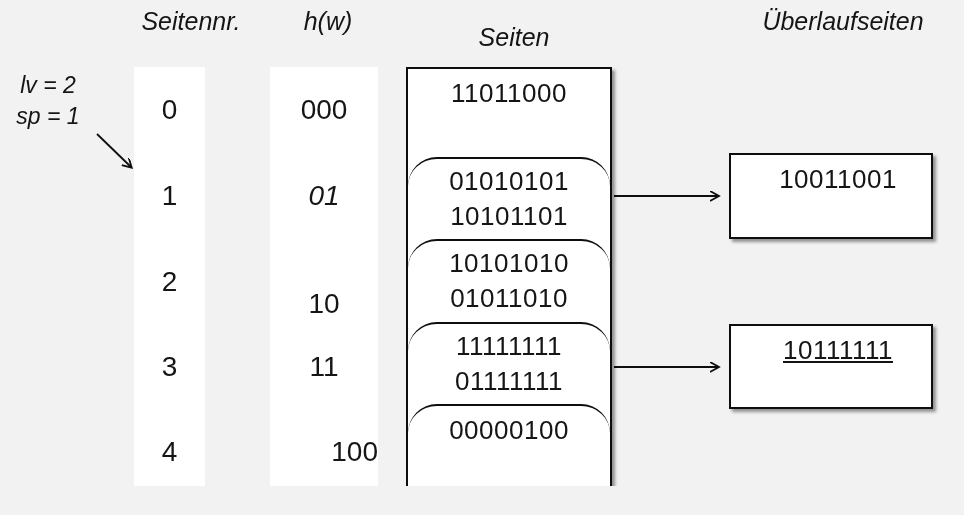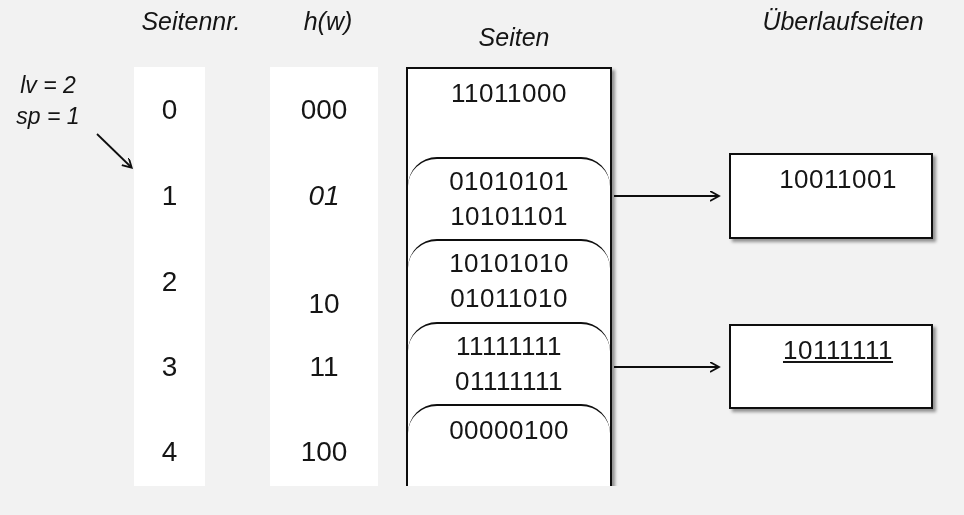--- a/index.html
+++ b/index.html
@@ -129,21 +129,21 @@
   <div class="cell-label num" style="top:90px;">0</div>
   <div class="cell-label num" style="top:176px;">1</div>
   <div class="cell-label num" style="top:262px;">2</div>
   <div class="cell-label num" style="top:347px;">3</div>
   <div class="cell-label num" style="top:432px;">4</div>
 
   <div class="cell-label hash" style="top:90px;">000</div>
   <div class="cell-label hash" style="top:176px;font-style:italic;">01</div>
   <div class="cell-label hash" style="top:264px;margin-top:20px;">10</div>
   <div class="cell-label hash" style="top:347px;">11</div>
-  <div class="cell-label hash" style="top:432px;">100</div>
+  <div class="cell-label hash" style="top:432px;text-align:right;">100</div>
 
   <div class="pages-box">
     <div class="page-row single">
       <span>11011000</span>
     </div>
     <div class="page-row double">
       <span>01010101</span>
       <span>10101101</span>
     </div>
     <div class="page-row double">

